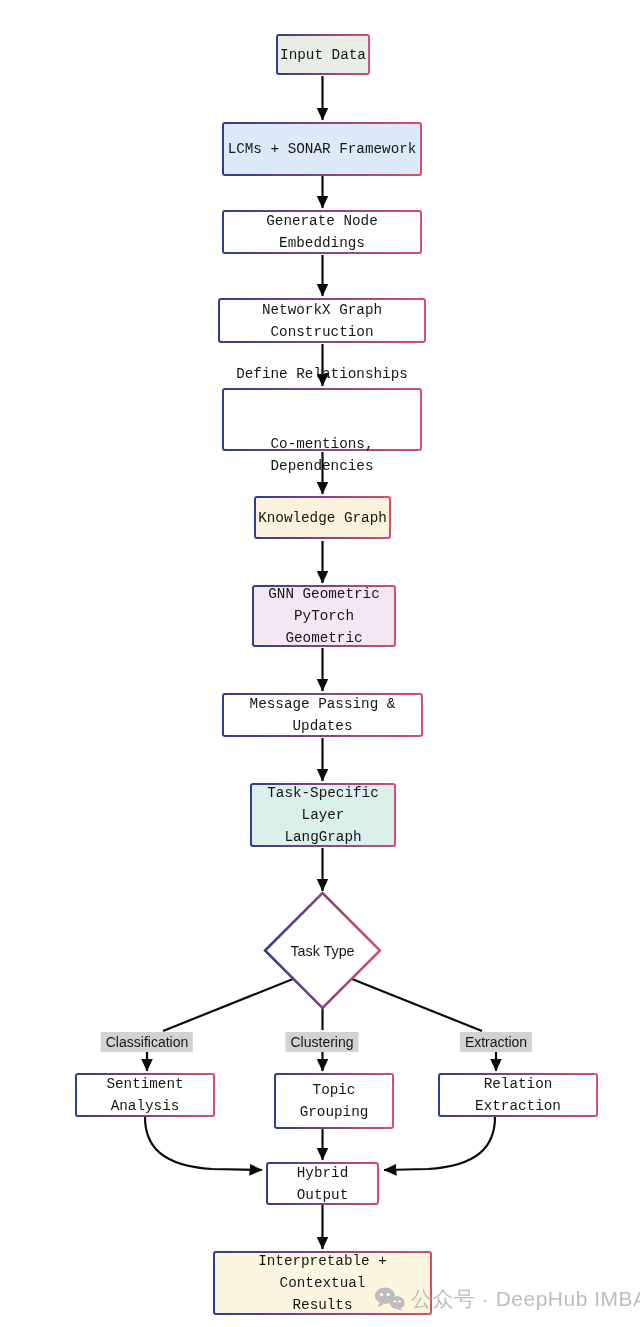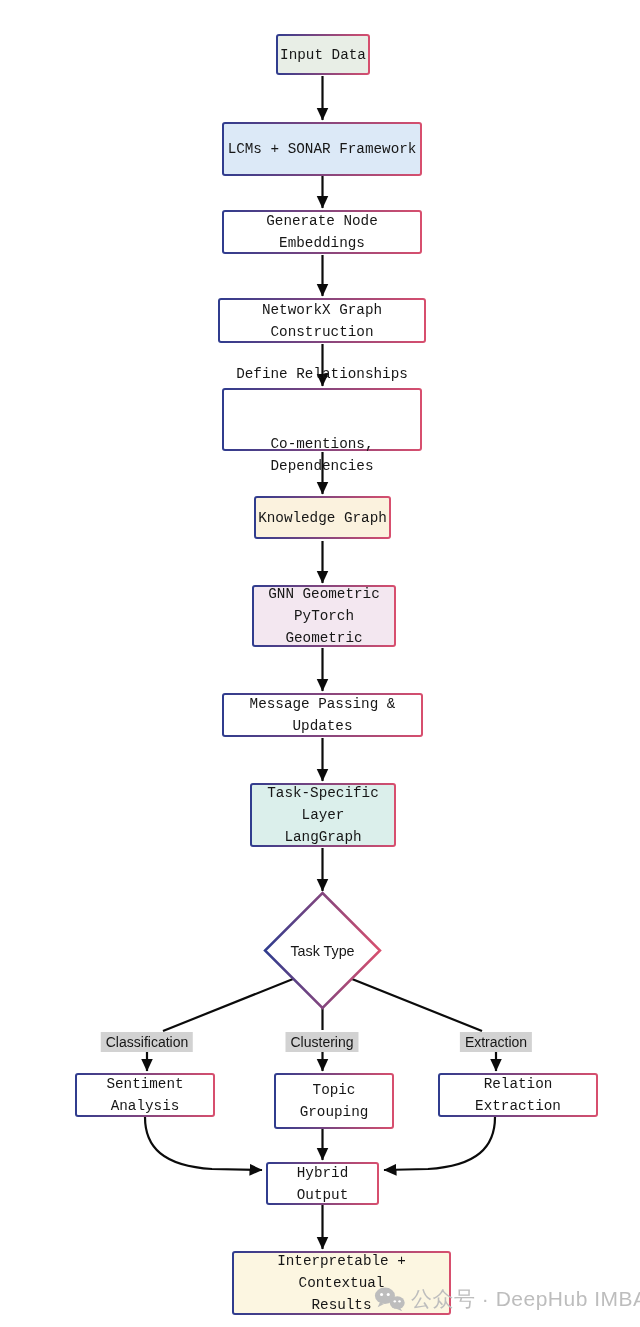--- a/index.html
+++ b/index.html
@@ -128,21 +128,21 @@
   </div>
 
   <div class="node" style="left: 423px; top: 1073px; width: 160px; height: 44px; margin-left: 15px; --fill: #ffffff;">
     <span class="nl">Relation Extraction</span>
   </div>
 
   <div class="node" style="left: 266px; top: 1162px; width: 113px; height: 43px; --fill: #ffffff;">
     <span class="nl">Hybrid Output</span>
   </div>
 
-  <div class="node" style="left: 213px; top: 1251px; width: 219px; height: 64px; margin-left: 19px; --fill: #fcf6e1;">
+  <div class="node" style="left: 213px; top: 1251px; width: 219px; height: 64px; --fill: #fcf6e1;">
     <span class="nl">Interpretable + Contextual</span>
     <span class="nl">Results</span>
   </div>
 
   <div class="watermark">
     <svg class="wicon" viewBox="0 0 34 28">
       <g fill="currentColor">
         <ellipse cx="12" cy="10.5" rx="11" ry="9"></ellipse>
         <path d="M6.5,17.5 L4,23 L11,19.5 Z"></path>
         <ellipse cx="25.5" cy="18" rx="8.2" ry="7"></ellipse>

